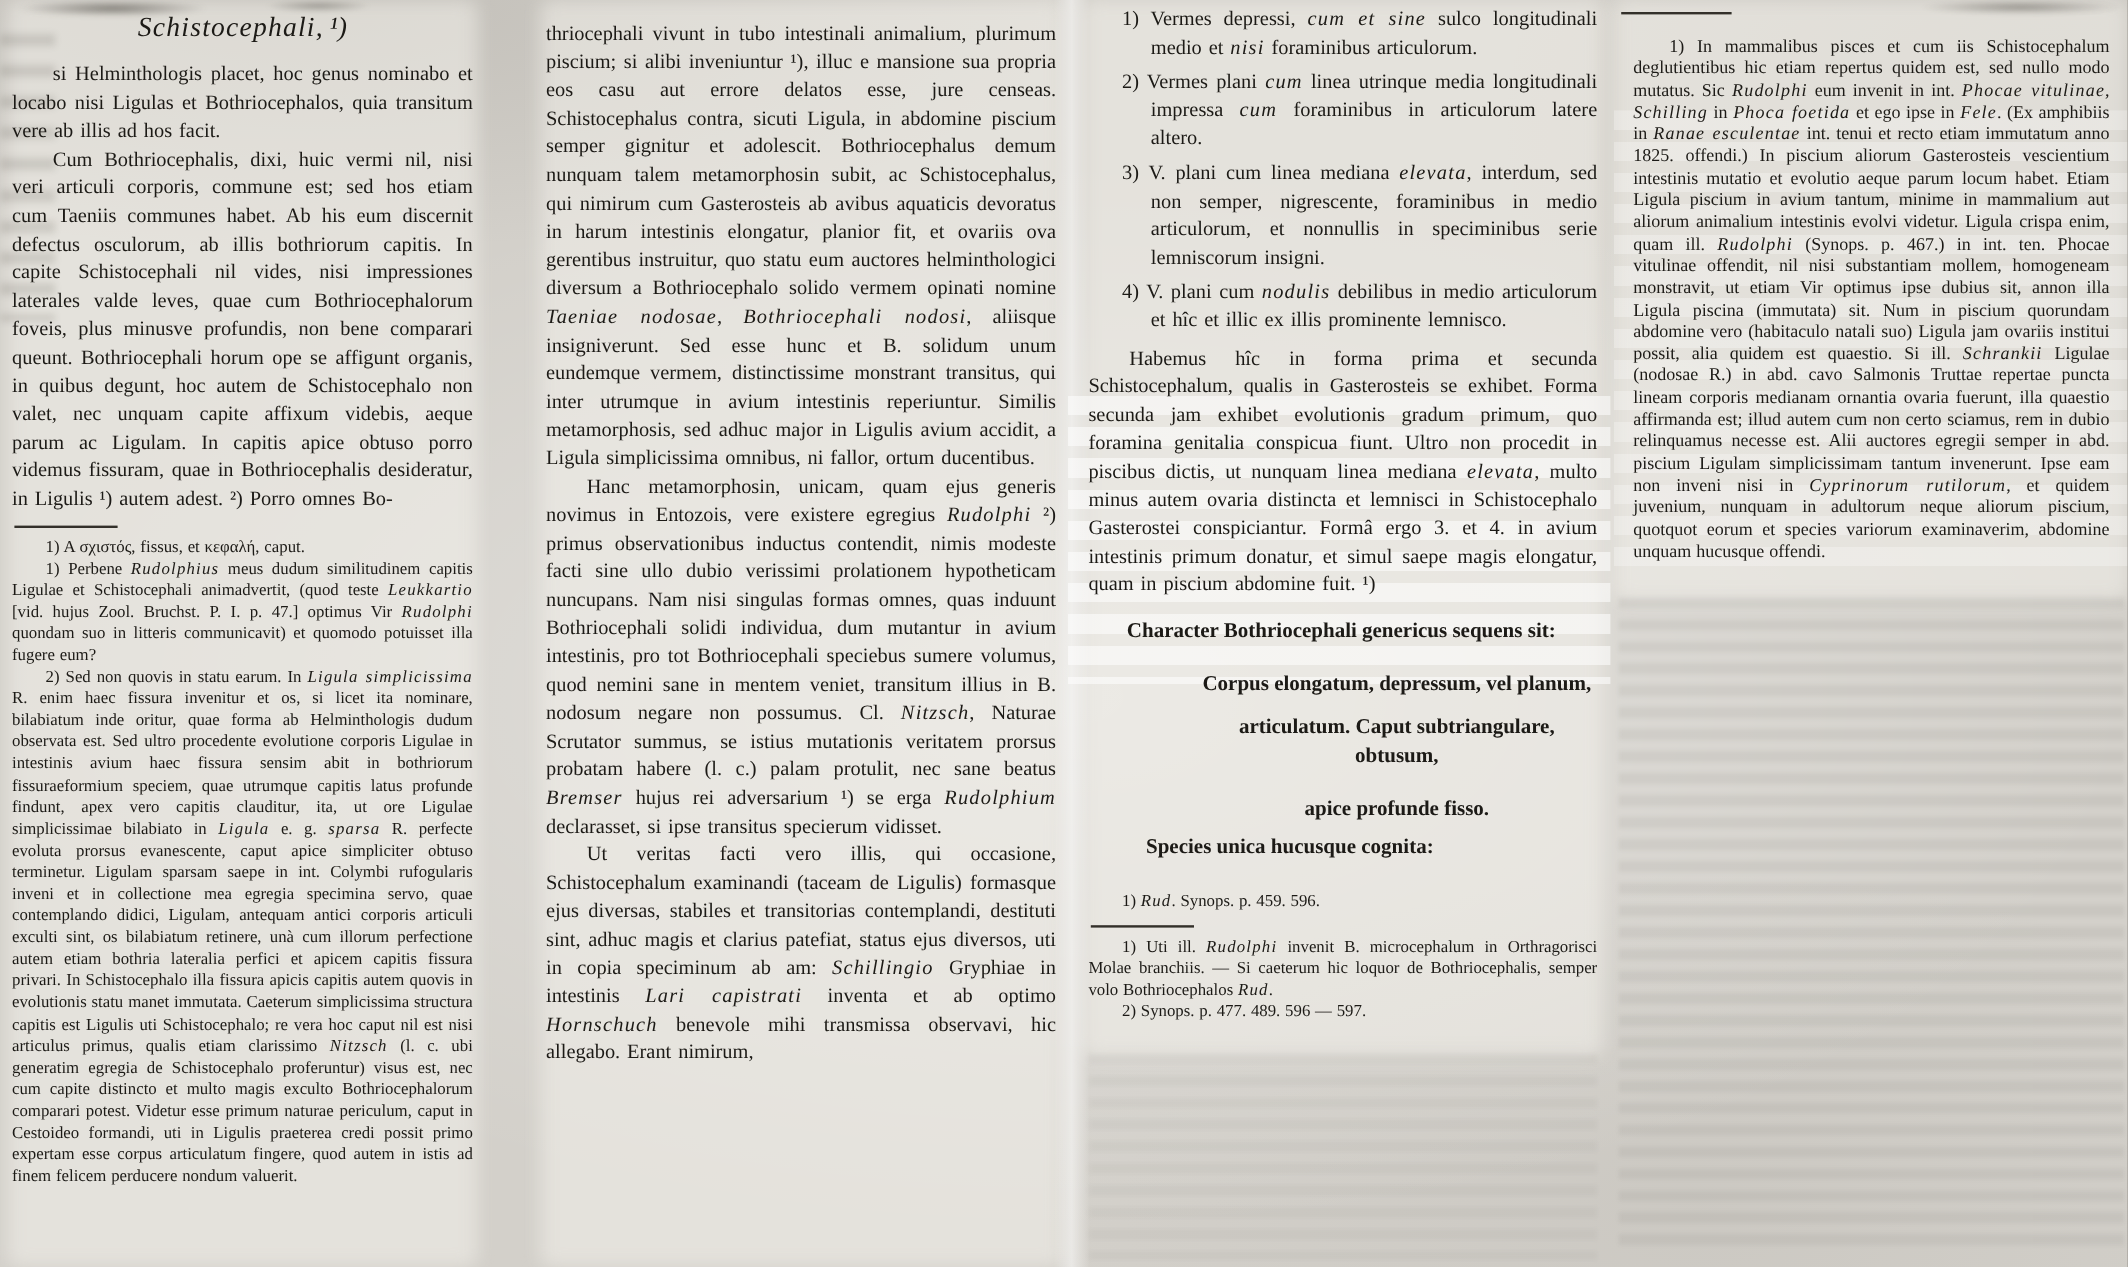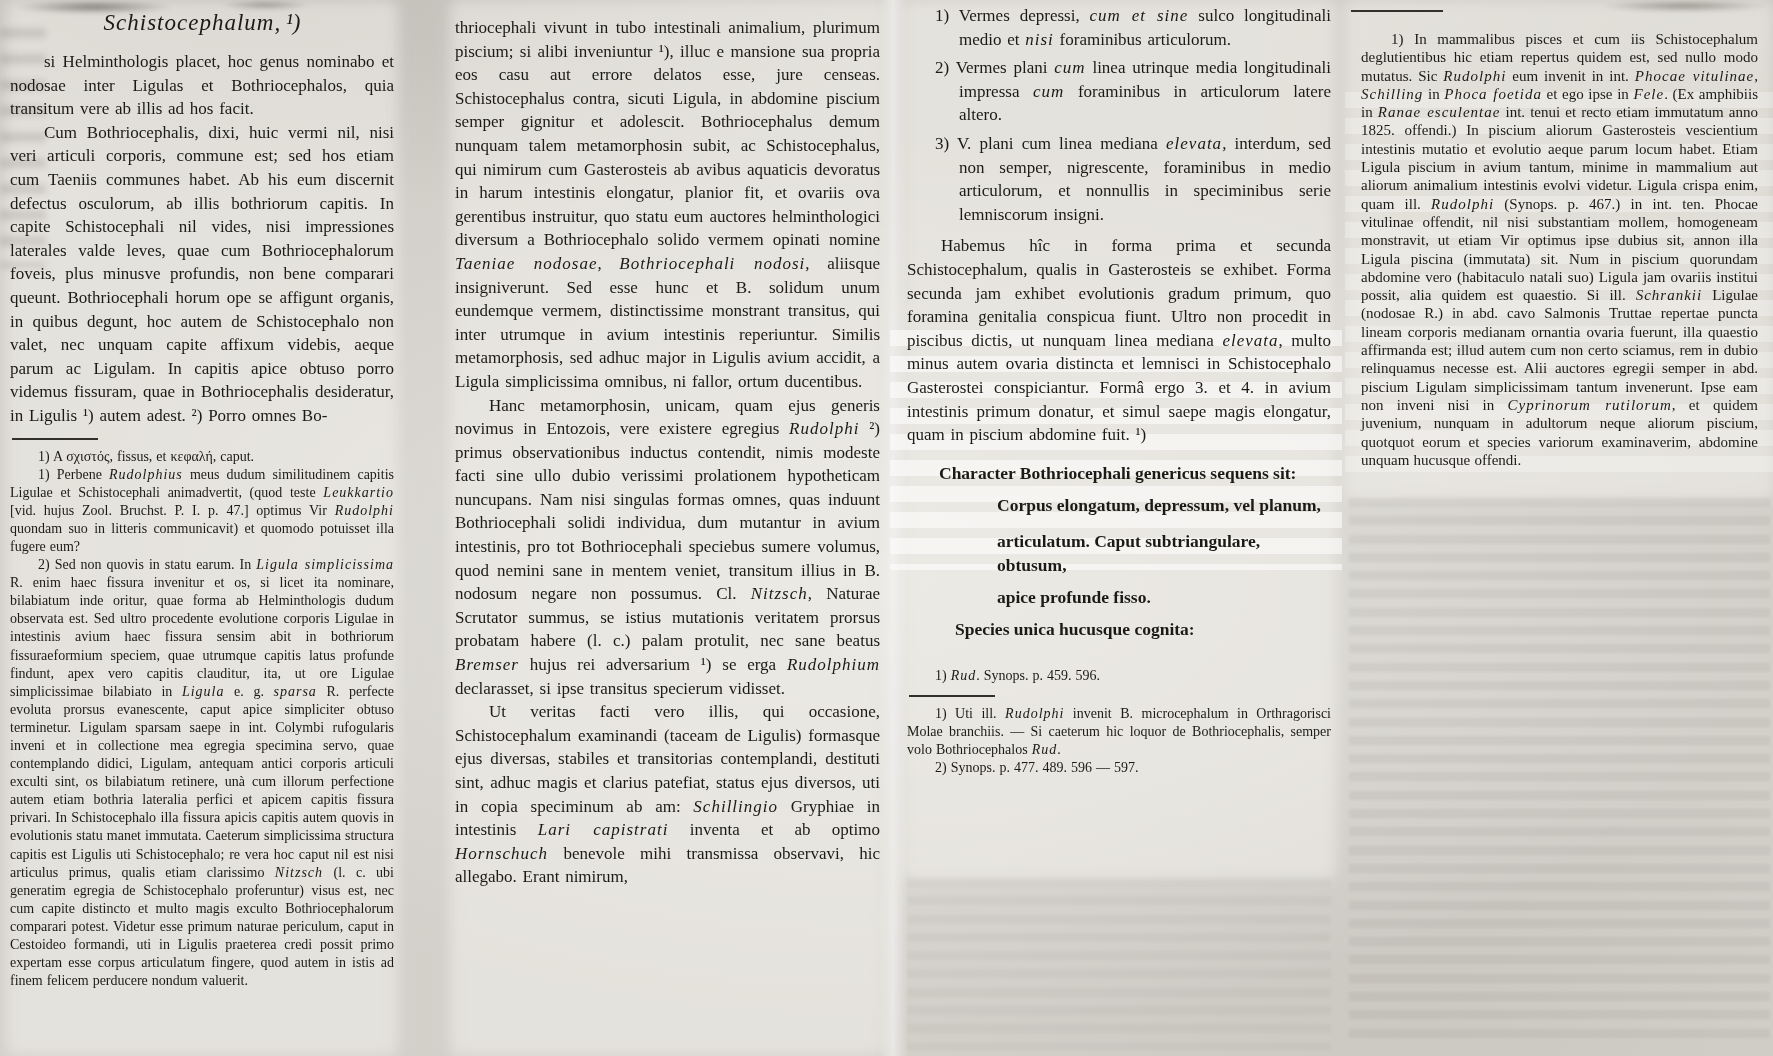--- a/index.html
+++ b/index.html
@@ -27,21 +27,21 @@
   .p { font-size:17px; line-height:23.6px; text-align:justify; text-indent:34px; margin:0; word-spacing:1.5px; }
   .p.noindent { text-indent:0; }
   .fn { font-size:14px; line-height:18.1px; text-align:justify; text-indent:28px; margin:0; word-spacing:0.5px; }
   .fn4 { font-size:15px; line-height:18.3px; text-align:justify; text-indent:30px; margin:12px; word-spacing:0.5px; }
   .rule { border:none; border-top:2px solid #33302a; width:86px; margin:10px 0 8px 2px; }
   .rule-top { margin:2px 0 18px 2px; width:92px; }
 
   .list-item { font-size:17px; line-height:23.6px; text-align:justify; margin:0 0 5px 0; padding-left:52px; text-indent:-24px; word-spacing:1.5px; }
   .habemus { margin-top:8px; }
   .char-heading { font-size:17.5px; font-weight:bold; margin:14px 0 0 32px; line-height:24px; }
-  .char-line { font-size:17.5px; font-weight:bold; margin:8px 0 0 90px; line-height:24px; }
+  .char-line { font-size:17.5px; font-weight:bold; margin:20px 0 0 90px; line-height:24px;text-align:center; }
   .char-line.gap { margin-top:12px; }
   .species-line { font-size:17.5px; font-weight:bold; margin:8px 0 0 48px; line-height:24px; }
   .fn-lead { margin-top:26px; }
 
   
   .art { position:absolute; z-index:1; pointer-events:none; }
   .smudge { background:radial-gradient(ellipse at center, rgba(62,59,52,0.55), rgba(62,59,52,0.0) 70%); filter:blur(2px); }
   .a-tl1 { left:14px; top:0; width:160px; height:14px; }
   .a-tl2 { left:220px; top:0; width:90px; height:10px; opacity:.7; }
   .a-left { left:0; top:28px; width:46px; height:240px; background:repeating-linear-gradient(180deg, rgba(70,66,58,0.25) 0 10px, transparent 10px 26px); filter:blur(3px); opacity:.6; }
@@ -74,40 +74,41 @@
   <div class="art smudge a-tl2"></div>
   <div class="art a-left"></div>
   <div class="art smudge a-tr"></div>
   <div class="art ghost g-col4"></div>
   <div class="art ghost g-col3"></div>
   <div class="art band b-col3"></div>
   <div class="art band b-col4"></div>
   <div class="art fold"></div>
 
   <div id="col1" class="col">
-    <h1 class="title"><i>Schistocephalum</i>, ¹)</h1>
-    <p class="p">si Helminthologis placet, hoc genus nominabo et nodosae inter Ligulas et Bothriocephalos, quia transitum vere ab illis ad hos facit.</p>
+    <h1 class="title"><i>Schistocephali</i>, ¹)</h1>
+    <p class="p">si Helminthologis placet, hoc genus nominabo et locabo nisi Ligulas et Bothriocephalos, quia transitum vere ab illis ad hos facit.</p>
     <p class="p">Cum Bothriocephalis, dixi, huic vermi nil, nisi veri articuli corporis, commune est; sed hos etiam cum Taeniis communes habet. Ab his eum discernit defectus osculorum, ab illis bothriorum capitis. In capite Schistocephali nil vides, nisi impressiones laterales valde leves, quae cum Bothriocephalorum foveis, plus minusve profundis, non bene comparari queunt. Bothriocephali horum ope se affigunt organis, in quibus degunt, hoc autem de Schistocephalo non valet, nec unquam capite affixum videbis, aeque parum ac Ligulam. In capitis apice obtuso porro videmus fissuram, quae in Bothriocephalis desideratur, in Ligulis ¹) autem adest. ²) Porro omnes Bo-</p>
     <hr class="rule">
     <p class="fn">1) A σχιστός, fissus, et κεφαλή, caput.</p>
     <p class="fn">1) Perbene <i>Rudolphius</i> meus dudum similitudinem capitis Ligulae et Schistocephali animadvertit, (quod teste <i>Leukkartio</i> [vid. hujus Zool. Bruchst. P. I. p. 47.] optimus Vir <i>Rudolphi</i> quondam suo in litteris communicavit) et quomodo potuisset illa fugere eum?</p>
     <p class="fn">2) Sed non quovis in statu earum. In <i>Ligula simplicissima</i> R. enim haec fissura invenitur et os, si licet ita nominare, bilabiatum inde oritur, quae forma ab Helminthologis dudum observata est. Sed ultro procedente evolutione corporis Ligulae in intestinis avium haec fissura sensim abit in bothriorum fissuraeformium speciem, quae utrumque capitis latus profunde findunt, apex vero capitis clauditur, ita, ut ore Ligulae simplicissimae bilabiato in <i>Ligula</i> e. g. <i>sparsa</i> R. perfecte evoluta prorsus evanescente, caput apice simpliciter obtuso terminetur. Ligulam sparsam saepe in int. Colymbi rufogularis inveni et in collectione mea egregia specimina servo, quae contemplando didici, Ligulam, antequam antici corporis articuli exculti sint, os bilabiatum retinere, unà cum illorum perfectione autem etiam bothria lateralia perfici et apicem capitis fissura privari. In Schistocephalo illa fissura apicis capitis autem quovis in evolutionis statu manet immutata. Caeterum simplicissima structura capitis est Ligulis uti Schistocephalo; re vera hoc caput nil est nisi articulus primus, qualis etiam clarissimo <i>Nitzsch</i> (l. c. ubi generatim egregia de Schistocephalo proferuntur) visus est, nec cum capite distincto et multo magis exculto Bothriocephalorum comparari potest. Videtur esse primum naturae periculum, caput in Cestoideo formandi, uti in Ligulis praeterea credi possit primo expertam esse corpus articulatum fingere, quod autem in istis ad finem felicem perducere nondum valuerit.</p>
   </div>
 
   <div id="col2" class="col">
     <p class="p noindent">thriocephali vivunt in tubo intestinali animalium, plurimum piscium; si alibi inveniuntur ¹), illuc e mansione sua propria eos casu aut errore delatos esse, jure censeas. Schistocephalus contra, sicuti Ligula, in abdomine piscium semper gignitur et adolescit. Bothriocephalus demum nunquam talem metamorphosin subit, ac Schistocephalus, qui nimirum cum Gasterosteis ab avibus aquaticis devoratus in harum intestinis elongatur, planior fit, et ovariis ova gerentibus instruitur, quo statu eum auctores helminthologici diversum a Bothriocephalo solido vermem opinati nomine <i>Taeniae nodosae</i>, <i>Bothriocephali nodosi</i>, aliisque insigniverunt. Sed esse hunc et B. solidum unum eundemque vermem, distinctissime monstrant transitus, qui inter utrumque in avium intestinis reperiuntur. Similis metamorphosis, sed adhuc major in Ligulis avium accidit, a Ligula simplicissima omnibus, ni fallor, ortum ducentibus.</p>
     <p class="p">Hanc metamorphosin, unicam, quam ejus generis novimus in Entozois, vere existere egregius <i>Rudolphi</i> ²) primus observationibus inductus contendit, nimis modeste facti sine ullo dubio verissimi prolationem hypotheticam nuncupans. Nam nisi singulas formas omnes, quas induunt Bothriocephali solidi individua, dum mutantur in avium intestinis, pro tot Bothriocephali speciebus sumere volumus, quod nemini sane in mentem veniet, transitum illius in B. nodosum negare non possumus. Cl. <i>Nitzsch</i>, Naturae Scrutator summus, se istius mutationis veritatem prorsus probatam habere (l. c.) palam protulit, nec sane beatus <i>Bremser</i> hujus rei adversarium ¹) se erga <i>Rudolphium</i> declarasset, si ipse transitus specierum vidisset.</p>
     <p class="p">Ut veritas facti vero illis, qui occasione, Schistocephalum examinandi (taceam de Ligulis) formasque ejus diversas, stabiles et transitorias contemplandi, destituti sint, adhuc magis et clarius patefiat, status ejus diversos, uti in copia speciminum ab am: <i>Schillingio</i> Gryphiae in intestinis <i>Lari capistrati</i> inventa et ab optimo <i>Hornschuch</i> benevole mihi transmissa observavi, hic allegabo. Erant nimirum,</p>
   </div>
 
   <div id="col3" class="col">
     <div>
       <p class="list-item">1) Vermes depressi, <i>cum et sine</i> sulco longitudinali medio et <i>nisi</i> foraminibus articulorum.</p>
       <p class="list-item">2) Vermes plani <i>cum</i> linea utrinque media longitudinali impressa <i>cum</i> foraminibus in articulorum latere altero.</p>
       <p class="list-item">3) V. plani cum linea mediana <i>elevata</i>, interdum, sed non semper, nigrescente, foraminibus in medio articulorum, et nonnullis in speciminibus serie lemniscorum insigni.</p>
+      <p class="list-item">4) V. plani cum <i>nodulis</i> debilibus in medio articulorum et hîc et illic ex illis prominente lemnisco.</p>
     </div>
     <p class="p habemus">Habemus hîc in forma prima et secunda Schistocephalum, qualis in Gasterosteis se exhibet. Forma secunda jam exhibet evolutionis gradum primum, quo foramina genitalia conspicua fiunt. Ultro non procedit in piscibus dictis, ut nunquam linea mediana <i>elevata</i>, multo minus autem ovaria distincta et lemnisci in Schistocephalo Gasterostei conspiciantur. Formâ ergo 3. et 4. in avium intestinis primum donatur, et simul saepe magis elongatur, quam in piscium abdomine fuit. ¹)</p>
     <p class="char-heading">Character Bothriocephali genericus sequens sit:</p>
     <p class="char-line">Corpus elongatum, depressum, vel planum,</p>
     <p class="char-line gap">articulatum. Caput subtriangulare, obtusum,</p>
     <p class="char-line">apice profunde fisso.</p>
     <p class="species-line">Species unica hucusque cognita:</p>
     <p class="fn fn-lead">1) <i>Rud</i>. Synops. p. 459. 596.</p>
     <hr class="rule">
     <p class="fn">1) Uti ill. <i>Rudolphi</i> invenit B. microcephalum in Orthragorisci Molae branchiis. — Si caeterum hic loquor de Bothriocephalis, semper volo Bothriocephalos <i>Rud</i>.</p>

